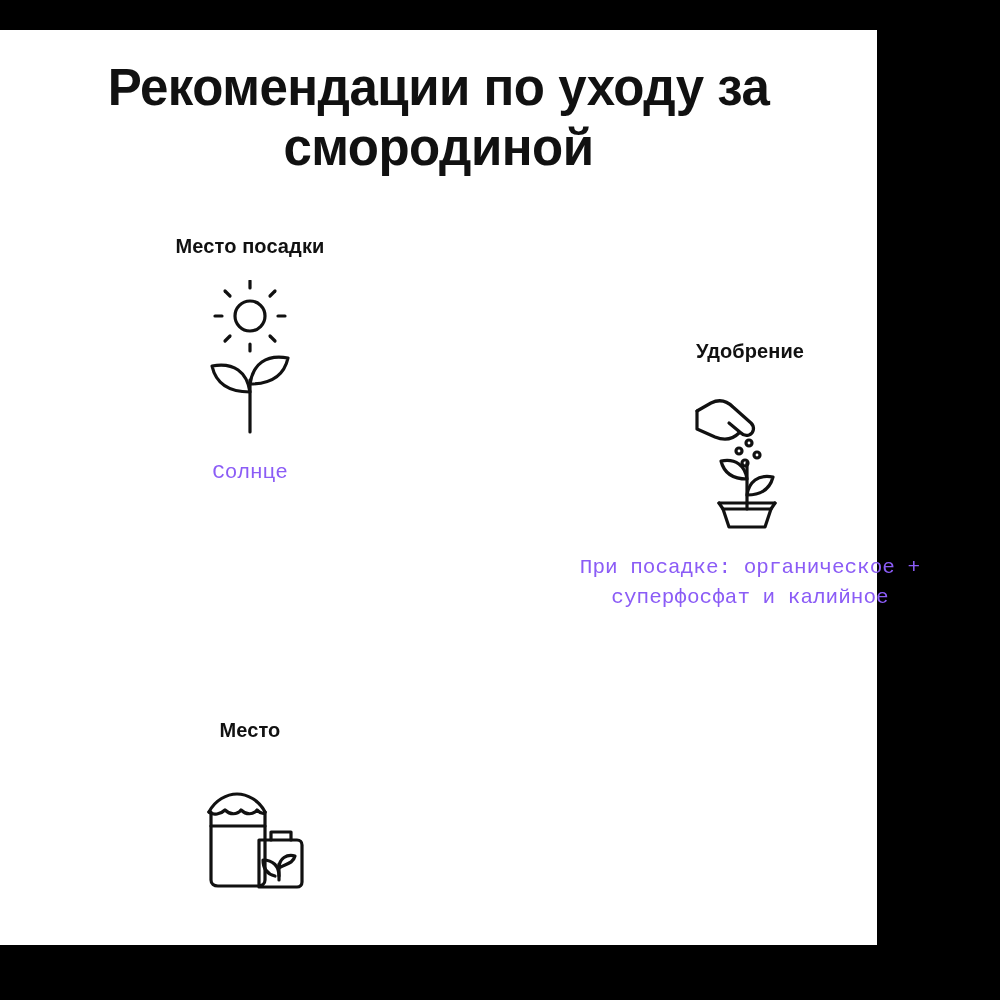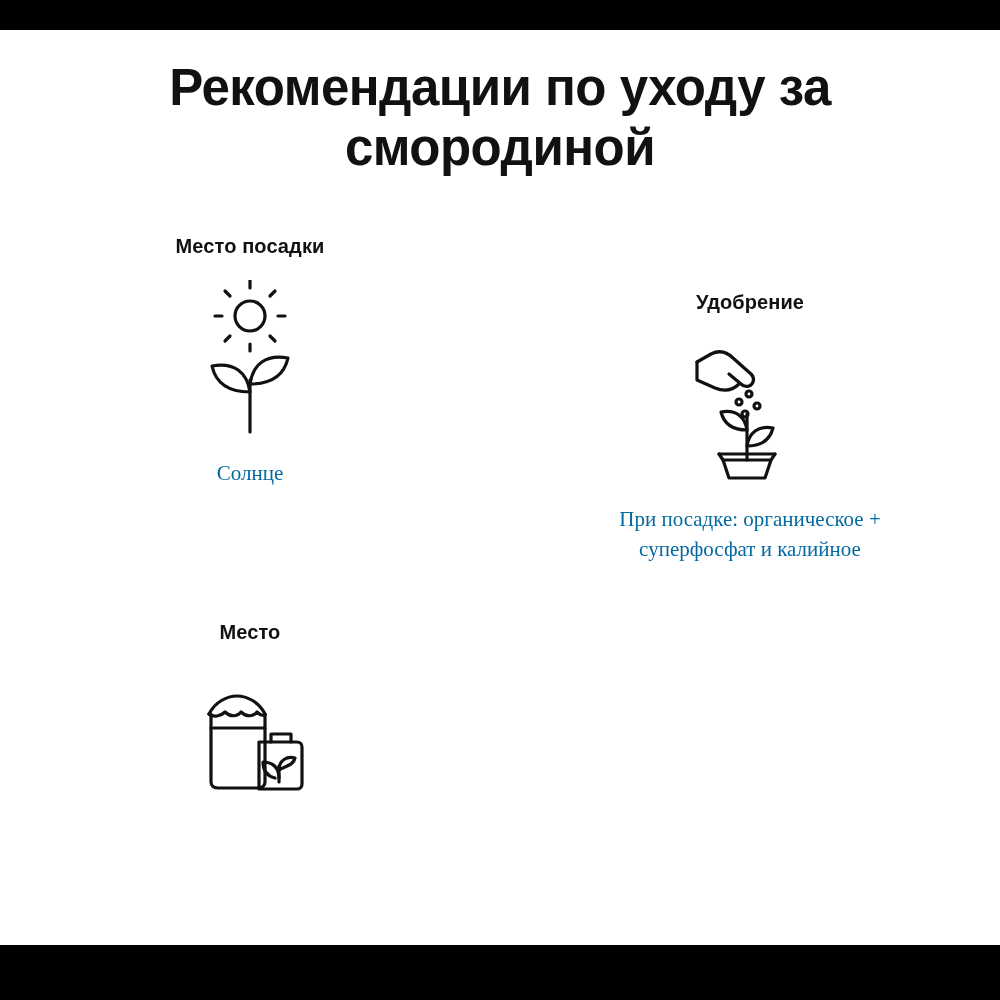--- a/index.html
+++ b/index.html
@@ -17,21 +17,21 @@
     position: relative;
     width: 1000px;
     height: 1000px;
     background: #000000;
     box-sizing: border-box;
   }
   .sheet {
     position: absolute;
     left: 0;
     top: 30px;
-    width: 1000px;
+    width: 877px;
     height: 915px;
     background: #ffffff;
     box-sizing: border-box;
     padding: 0;
   }
   .title {
     margin: 0;
     padding: 28px 70px 0 70px;
     text-align: center;
     font-family: "Liberation Sans", sans-serif;
@@ -51,21 +51,21 @@
   }
   .cell {
     width: 50%;
     box-sizing: border-box;
     display: flex;
     flex-direction: column;
     align-items: center;
     padding: 0 28px;
   }
   .cell.row2 {
-    margin-top: 56px;
+    margin-top: 105px;
   }
   .cell-title {
     font-family: "Liberation Sans", sans-serif;
     font-weight: bold;
     font-size: 20px;
     color: #111111;
     text-align: center;
     letter-spacing: 0.1px;
   }
   .icon-wrap {
@@ -73,24 +73,24 @@
     height: 160px;
     display: flex;
     align-items: center;
     justify-content: center;
   }
   .icon-wrap.small {
     height: 150px;
   }
   .cell-caption {
     margin-top: 18px;
-    font-family: Liberation Serif, serif;
+    font-family: Liberation Mono, monospace;
     font-size: 21px;
     line-height: 1.45;
-    color: #0369a1;
+    color: #8b5cf6;
     text-align: center;
     max-width: 420px;
     white-space: pre-line;
   }
   svg {
     display: block;
   }
 </style>
 </head>
 <body>

